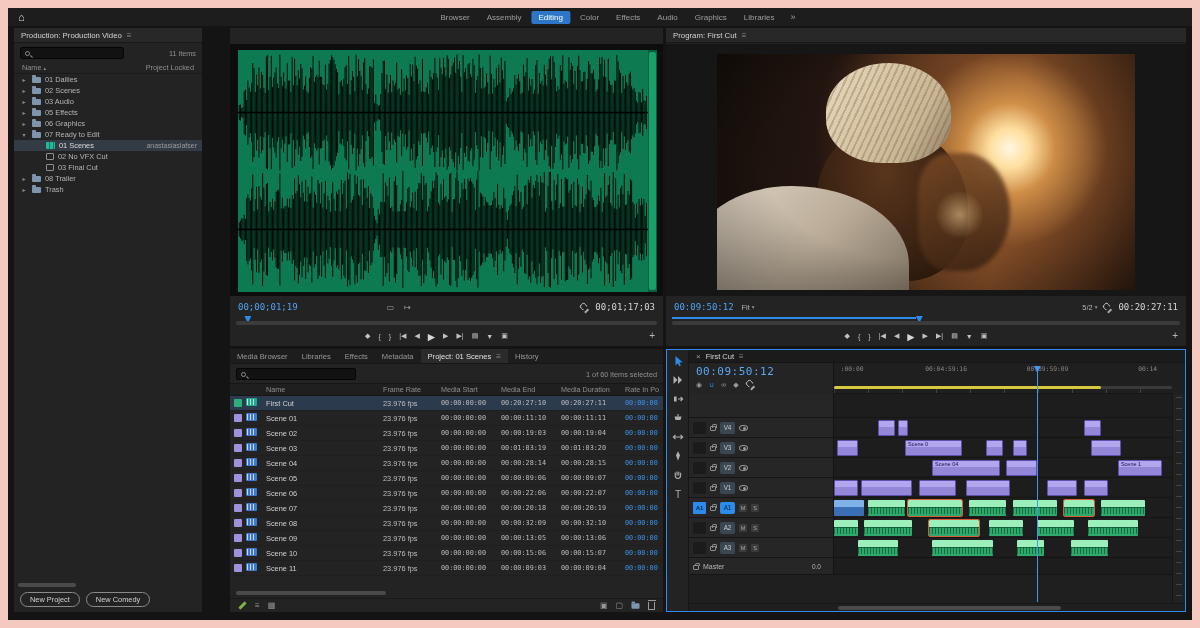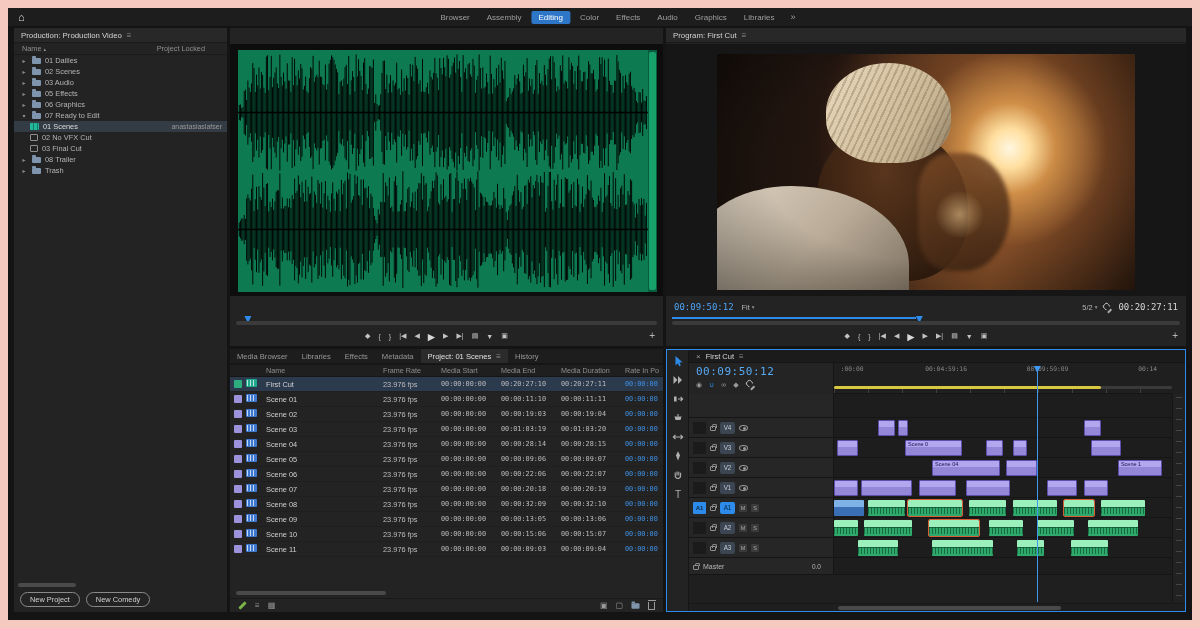--- a/index.html
+++ b/index.html
@@ -11,21 +11,21 @@
 
 
 .topbar{position:absolute;left:0;top:0;width:100%;height:18px;background:#1d1d1d;display:flex;align-items:center}
 .home{margin-left:10px;color:#cfcfcf;font-size:11px;line-height:18px}
 .wstabs{position:absolute;left:50%;transform:translateX(-46%);display:flex;gap:3px;align-items:center;white-space:nowrap}
 .wstab{padding:2px 7px;font-size:8px;color:#9f9f9f;border-radius:2px}
 .wstab.active{background:#2d76c8;color:#fff}
 .ovf{color:#9f9f9f;font-size:9px;margin-left:6px}
 
 
-#project{left:6px;top:20px;width:213px;height:584px}
+#project{left:6px;top:20px;width:188px;height:584px}
 #source{left:222px;top:20px;width:433px;height:318px}
 #program{left:658px;top:20px;width:520px;height:318px}
 #bin{left:222px;top:341px;width:433px;height:263px}
 #timeline{left:658px;top:341px;width:520px;height:263px;border:1px solid #2d8ceb;background:#1f1f1f;display:flex}
 
 
 .phead{height:15px;display:flex;align-items:center;background:#282828;padding:0 7px;color:#d2d2d2;font-size:7.8px;border-bottom:1px solid #191919}
 .tabmenu{color:#8a8a8a;margin-left:5px;font-size:8px}
 .ptabs{display:flex;align-items:center;height:15px;background:#1d1d1d;border-bottom:1px solid #161616;overflow:hidden;white-space:nowrap}
 .ptab{padding:0 7px;line-height:15px;color:#989898;font-size:7.6px}
@@ -33,25 +33,25 @@
 
 
 .search{display:inline-flex;align-items:center;height:12px;background:#121212;border:1px solid #050505;border-radius:2px;padding:0 4px;flex:0 0 104px}
 .mag{width:5px;height:5px;border:1px solid #8a8a8a;border-radius:50%;position:relative}
 .mag::after{content:"";position:absolute;left:4px;top:4px;width:3px;height:1px;background:#8a8a8a;transform:rotate(45deg)}
 .psearchrow{display:flex;align-items:center;padding:4px 6px 3px 6px;gap:6px}
 .items{margin-left:auto;color:#8f8f8f;font-size:7.3px}
 
 
 .pcols{display:flex;align-items:center;height:12px;padding:0 8px;border-bottom:1px solid #1a1a1a;color:#8f8f8f;font-size:7.3px}
-.plock{margin-left:auto;margin-right:14px}
+.plock{margin-left:auto;}
 .sorta{font-size:5px;color:#8f8f8f;margin-left:2px}
 .trow{display:flex;align-items:center;height:11px;padding-left:6px;color:#b5b5b5;font-size:7.4px;position:relative;gap:4px}
 .trow .tw{width:8px;color:#8f8f8f;font-size:6px;text-align:center;flex:none}
-.trow.d2{padding-left:4px}
+.trow.d2{padding-left:20px}
 .trow.sel{background:#333b45;color:#dcdcdc}
 .meta{position:absolute;right:5px;color:#9a9a9a;font-size:7px}
 .ic-folder{width:9px;height:6px;background:#7e95ad;border-radius:1px;position:relative;flex:none}
 .ic-folder::before{content:"";position:absolute;top:-2px;left:0;width:4px;height:2px;background:#7e95ad;border-radius:1px 1px 0 0}
 .ic-seq{width:9px;height:7px;background:linear-gradient(90deg,#23b899 0 3px,#0e7a64 3px 4px,#23b899 4px 7px,#0e7a64 7px 8px,#23b899 8px);border-radius:1px;flex:none}
 .ic-clipo{width:8px;height:7px;border:1px solid #8f8f8f;border-radius:1px;flex:none}
 .pscroll{position:absolute;left:4px;right:4px;bottom:24px;height:6px}
 .pthumb{position:absolute;left:0;top:1px;height:4px;width:58px;background:#4a4a4a;border-radius:2px}
 .pfoot{position:absolute;left:6px;bottom:5px;display:flex;gap:6px}
 .pbtn{border:1px solid #8a8a8a;border-radius:8px;padding:2px 9px;font-size:7.4px;color:#d2d2d2}
@@ -197,20 +197,26 @@
           <span class="wstab">Graphics</span>
           <span class="wstab">Libraries</span>
           <span class="ovf">»</span>
         </div>
   </div>
 
   <div class="panel" id="project">
     <div class="phead">
       <span>Production: Production Video</span>
       <span class="tabmenu">≡</span>
+    </div>
+    <div class="psearchrow">
+      <span class="search">
+            <span class="mag"></span>
+          </span>
+      <span class="items">11 items</span>
     </div>
     <div class="pcols">
       <span><span>Name</span><span class="sorta">▴</span></span>
       <span class="plock">Project Locked</span>
     </div>
     <div id="ptree">
           <div class="trow">
             <span class="tw">▸</span>
             <span class="ic-folder"></span>
             <span>01 Dailies</span>
@@ -945,20 +951,31 @@
               <rect x="986" y="153.3" width="2.2" height="49.4" fill="#000"></rect>
               <rect x="989" y="147.7" width="2.2" height="60.6" fill="#000"></rect>
               <rect x="992" y="164.3" width="2.2" height="27.4" fill="#000"></rect>
               <rect x="995" y="151.6" width="2.2" height="52.8" fill="#000"></rect>
             </svg>
         <div class="wavescroll">
               <span class="wsthumb"></span>
             </div>
       </div>
     </div>
+    <div class="mtc">
+      <span class="tc-blue">00;00;01;19</span>
+      <span class="mid-icons">
+        <span>▭</span>
+        <span>↦</span>
+      </span>
+      <span class="right-tc">
+        <span class="ic-wrench"></span>
+        <span class="tc-white">00;01;17;03</span>
+      </span>
+    </div>
     <div class="scrubrow">
       <span class="caret" id="src-caret" style="left: 2%;"></span>
       <span class="scrubbar"></span>
     </div>
     <div class="transport" id="src-transport">
           <span class="tbtn">◆</span>
           <span class="tbtn">{</span>
           <span class="tbtn">}</span>
           <span class="tbtn">|◀</span>
           <span class="tbtn">◀</span>
@@ -1025,20 +1042,26 @@
 
   <div class="panel" id="bin">
     <div class="ptabs" id="bintabs">
           <span class="ptab">Media Browser</span>
           <span class="ptab">Libraries</span>
           <span class="ptab">Effects</span>
           <span class="ptab">Metadata</span>
           <span class="ptab active">Project: 01 Scenes<span class="tabmenu">≡</span></span>
           <span class="ptab">History</span>
         </div>
+    <div class="psearchrow">
+      <span class="search" style="flex-basis:120px">
+            <span class="mag"></span>
+          </span>
+      <span class="items">1 of 60 items selected</span>
+    </div>
     <div class="bhead" id="bin-header">
           <span class="bsp"></span>
           <span class="bc bc0">Name</span>
           <span class="bc bc1">Frame Rate</span>
           <span class="bc bc2">Media Start</span>
           <span class="bc bc3">Media End</span>
           <span class="bc bc4">Media Duration</span>
           <span class="bc bc5">Rate In Po</span>
         </div>
     <div id="bin-rows">

